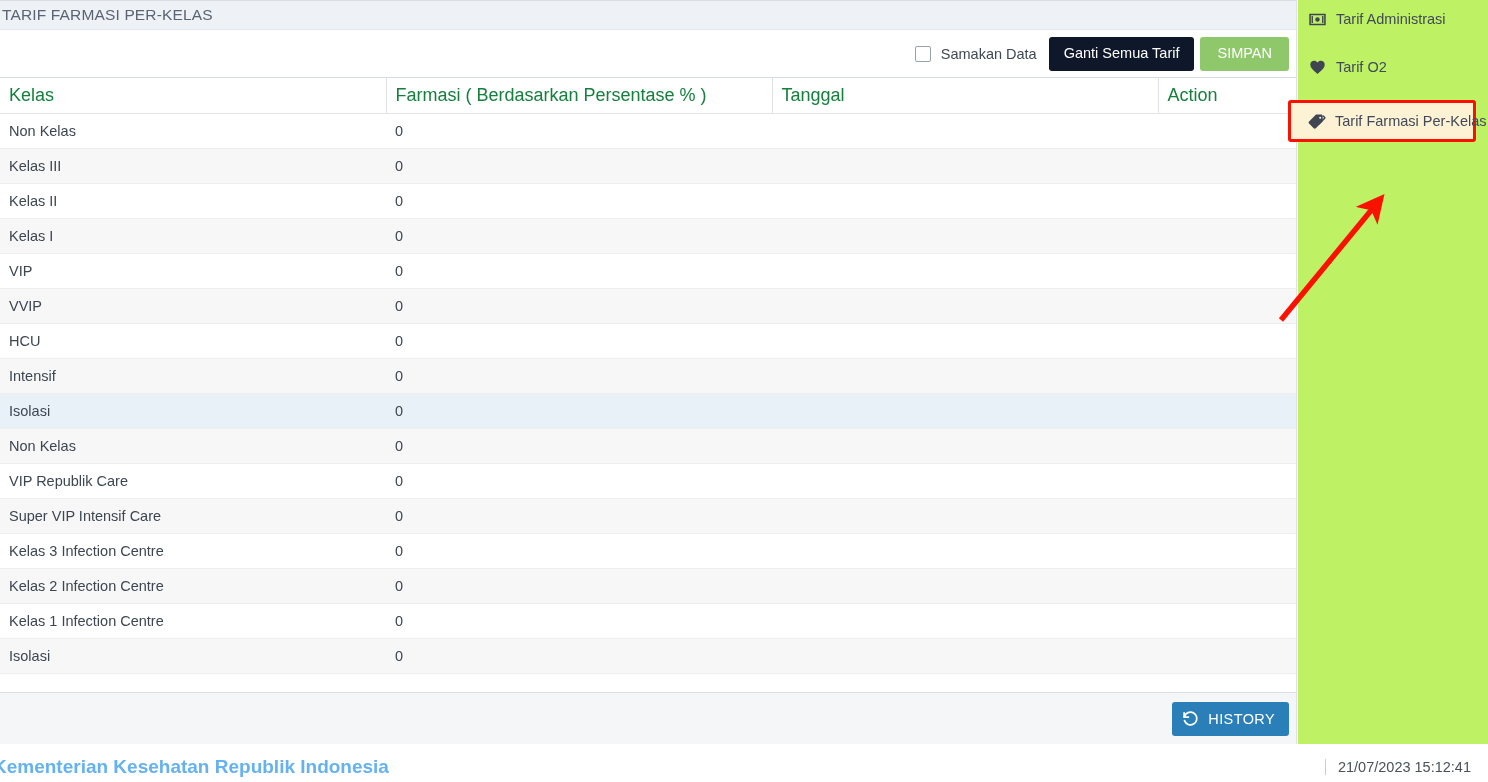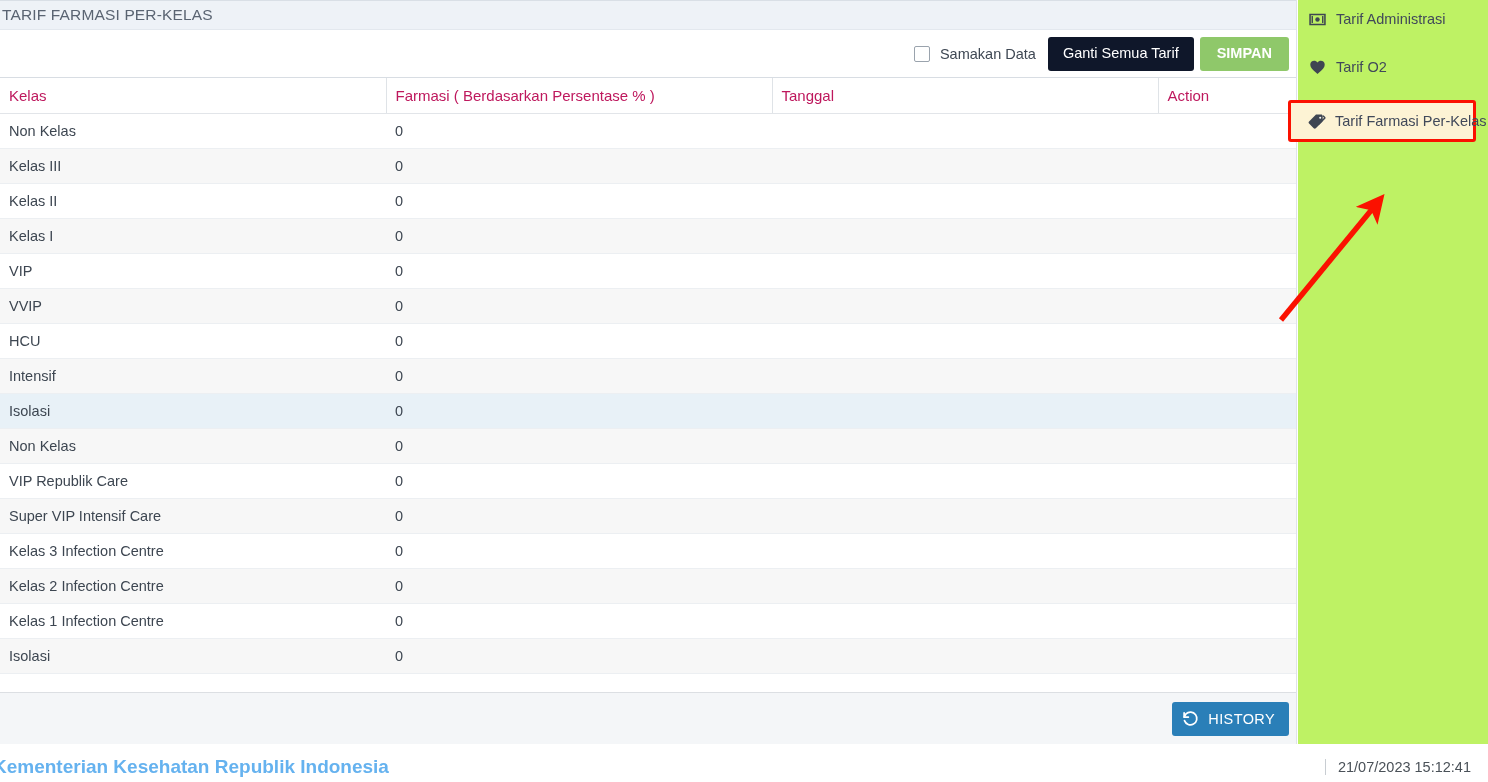--- a/index.html
+++ b/index.html
@@ -89,39 +89,38 @@
   .btn-danger {
     background: #0f172a;
     height: 34px;
     padding: 0 15px;
     margin-right: 6px;
   }
   .btn-success {
     background: #8fc86a;
     height: 34px;
     padding: 0 17px;
-    font-weight: bold;
   }
 
   
   .tbl-wrap {
     height: 613px;
     overflow: hidden;
     background: #fff;
   }
   table.data-tbl {
     width: 100%;
     border-collapse: collapse;
     table-layout: fixed;
   }
   table.data-tbl th {
     text-align: left;
     font-weight: normal;
-    font-size: 15px;
-    color: #be185d;
+    font-size: 18px;
+    color: #15803d;
     height: 35px;
     padding: 0 0 0 9px;
     background: #ffffff;
     border-bottom: 1px solid #e2e5e9;
     vertical-align: middle;
   }
   table.data-tbl th.div-left { border-left: 1px solid #dfe3e7; }
   table.data-tbl td {
     font-size: 14.5px;
     color: #3d4651;

